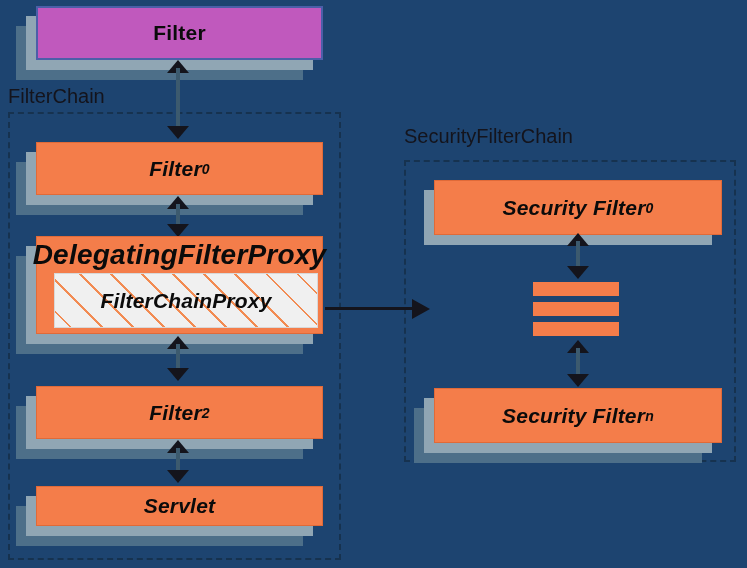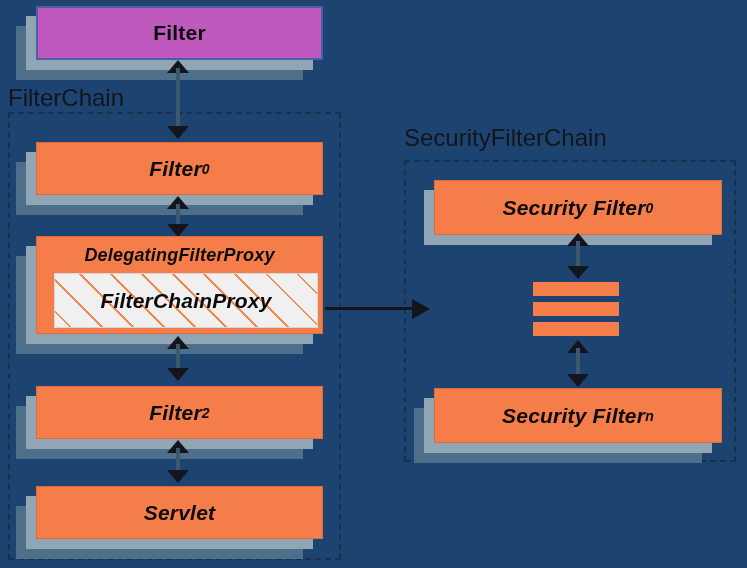--- a/index.html
+++ b/index.html
@@ -17,21 +17,21 @@
   }
 
   
   .group {
     position: absolute;
     border: 2px dashed #16324f;
     box-sizing: border-box;
   }
   .group-label {
     position: absolute;
-    font-size: 24px;
+    font-size: 20px;
     font-weight: 400;
     color: #14141c;
     white-space: nowrap;
     letter-spacing: 0px;
     line-height: 1;
   }
 
   
   .node {
     position: absolute;
@@ -75,21 +75,21 @@
     align-items: stretch;
     justify-content: flex-start;
     padding: 0;
   }
   .proxy-title {
     flex: 0 0 36px;
     display: flex;
     align-items: center;
     justify-content: center;
     font-weight: bold;
-    font-size: 18px;
+    font-size: 28px;
     color: #0b0b0b;
   }
   .proxy-inner {
     position: relative;
     margin: 0 4px 5px 17px;
     flex: 1 1 auto;
     background: #f0f0f0;
     border: 1px solid #d8d8d8;
     display: flex;
     align-items: center;
@@ -200,21 +200,21 @@
     <div class="face">
       <span>Filter</span>
         <sub style="font-size:14px; vertical-align:sub;">2</sub>
     </div>
   </div>
 
   <div class="arrow-up" style="left:167px; top:440px;"></div>
   <div class="vline" style="left:176px; top:448px; height:24px;"></div>
   <div class="arrow-down" style="left:167px; top:470px;"></div>
 
-  <div class="node orange" style="left:36px; top:486px; width:287px; height:53px;">
+  <div class="node orange" style="left:36px; top:486px; width:287px; height:40px;">
     <div class="shadow2"></div>
     <div class="shadow1"></div>
     <div class="face">Servlet</div>
   </div>
 
   <div class="node orange" style="left:434px; top:180px; width:288px; height:55px;">
     <div class="shadow1"></div>
     <div class="face">
       <span>Security Filter</span>
         <sub style="font-size:14px; vertical-align:sub;">0</sub>

